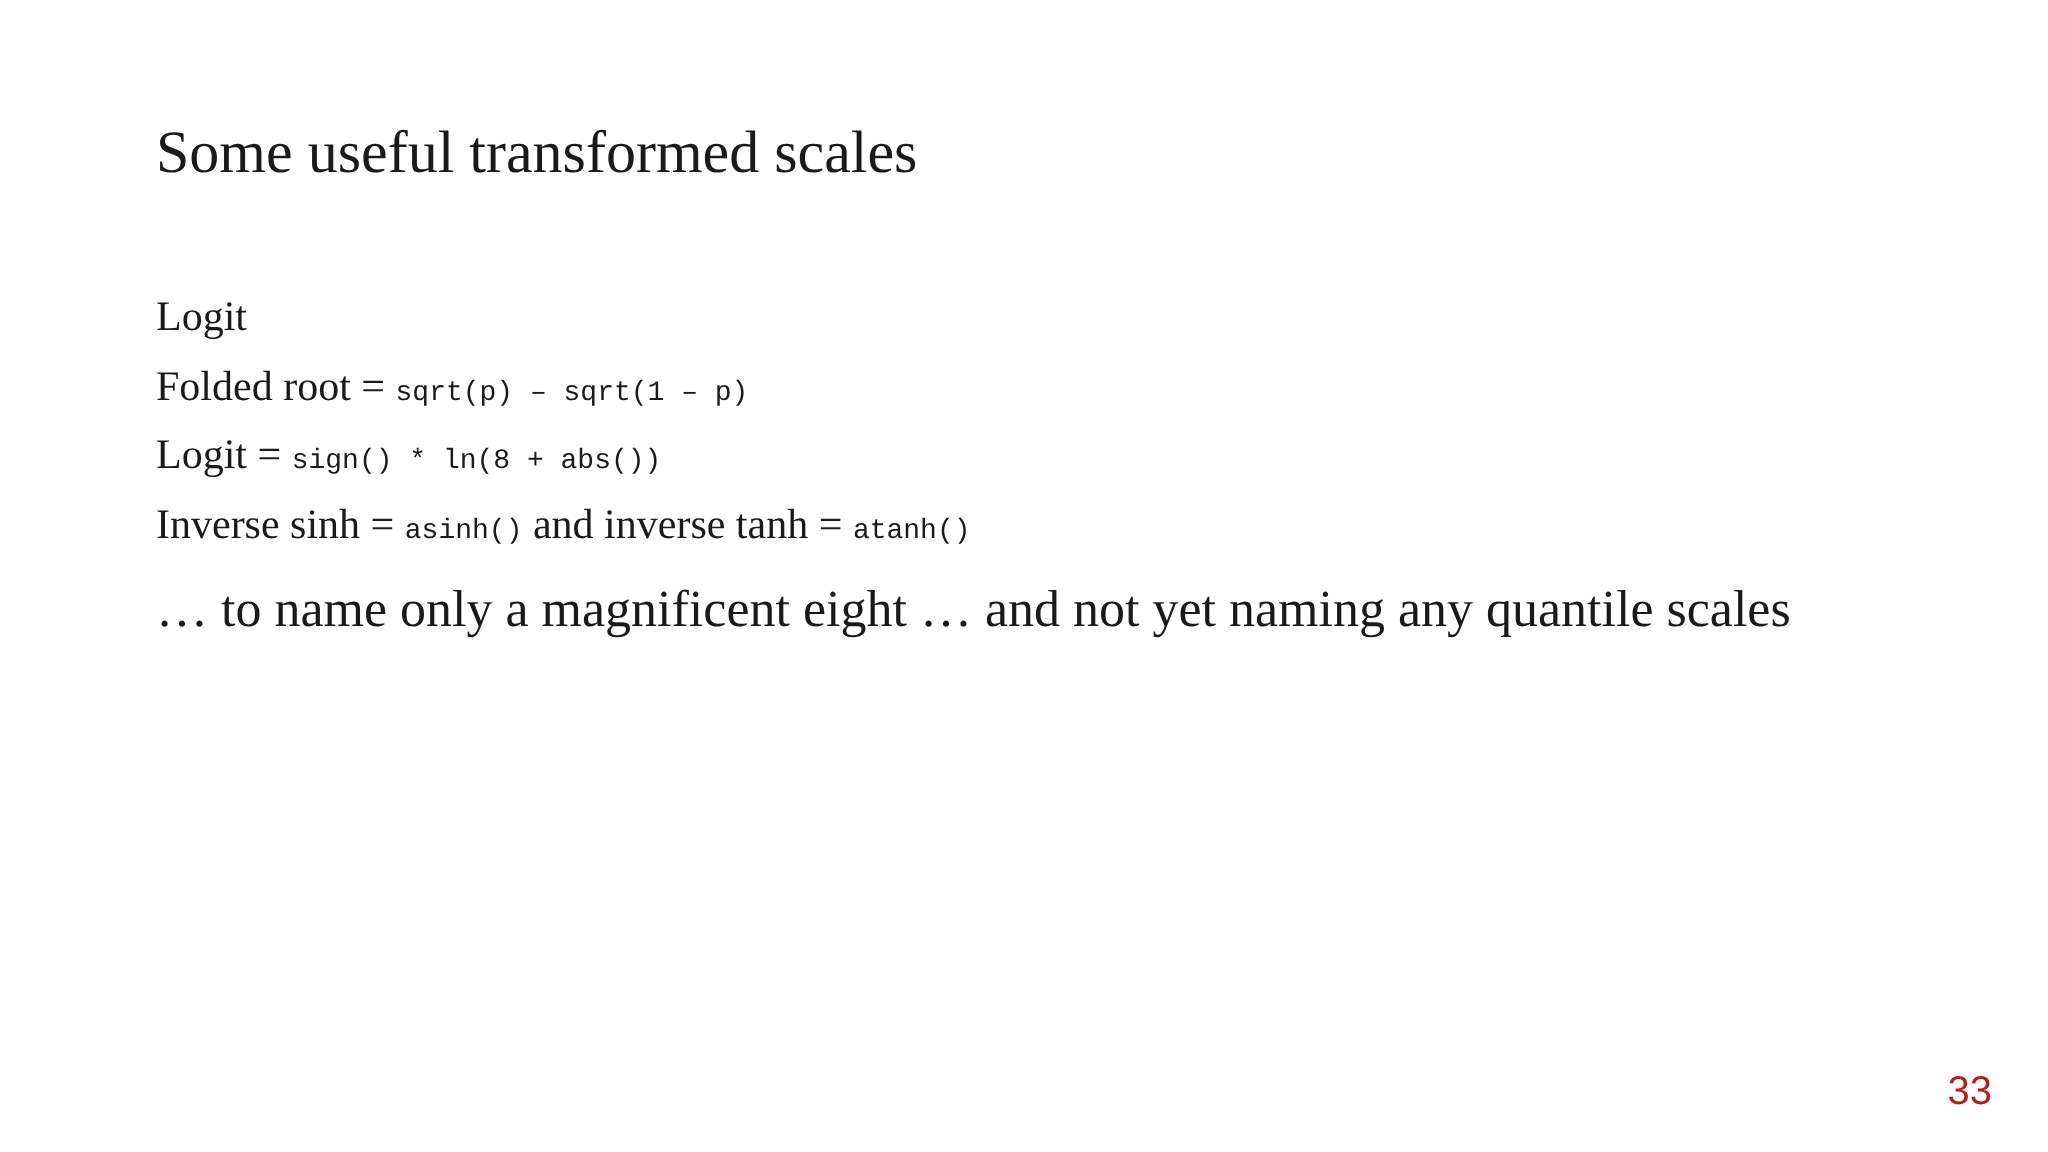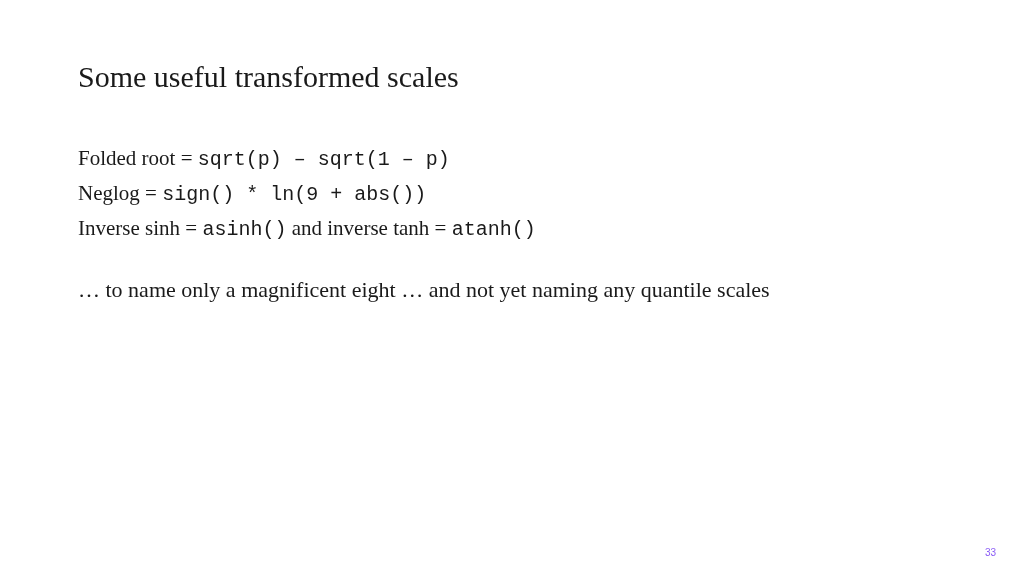--- a/index.html
+++ b/index.html
@@ -24,46 +24,47 @@
     }
     .body-lines {
       font-size: 21px;
       line-height: 1.55;
     }
     .line {
       margin-bottom: 2px;
     }
     .mono {
       font-family: 'Courier New', Courier, monospace;
-      font-size: 20px;
+      font-size: 14px;
     }
     .closing {
-      margin-top: 32px;
-      font-size: 22px;
+      margin-top: 12px;
+      font-size: 26px;
     }
     .page-number {
       position: absolute;
       bottom: 18px;
       right: 28px;
-      font-size: 10px;
-      color: #8b5cf6;
+      font-size: 20px;
+      color: #b91c1c;
       font-family: Arial, sans-serif;
     }
   </style>
 </head>
 <body>
 
 <h1 class="title">Some useful transformed scales</h1>
 
 <div class="body-lines">
+  <div class="line">Logit</div>
   <div class="line">
     <span>Folded root = </span><span class="mono">sqrt(p) – sqrt(1 – p)</span>
   </div>
   <div class="line">
-    <span>Neglog = </span><span class="mono">sign() * ln(9 + abs())</span>
+    <span>Logit = </span><span class="mono">sign() * ln(8 + abs())</span>
   </div>
   <div class="line">
     <span>Inverse sinh = </span><span class="mono">asinh()</span><span>  and inverse tanh = </span><span class="mono">atanh()</span>
   </div>
 </div>
 
 <div class="closing">… to name only a magnificent eight … and not yet naming any quantile scales</div>
 
 <div class="page-number">33</div>
 

